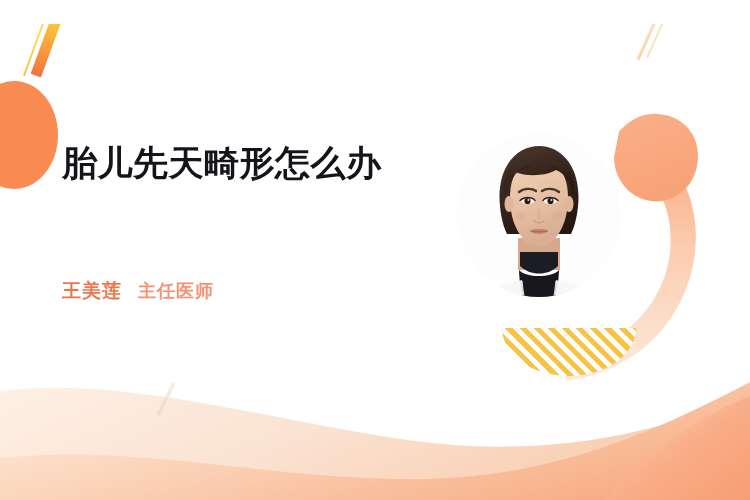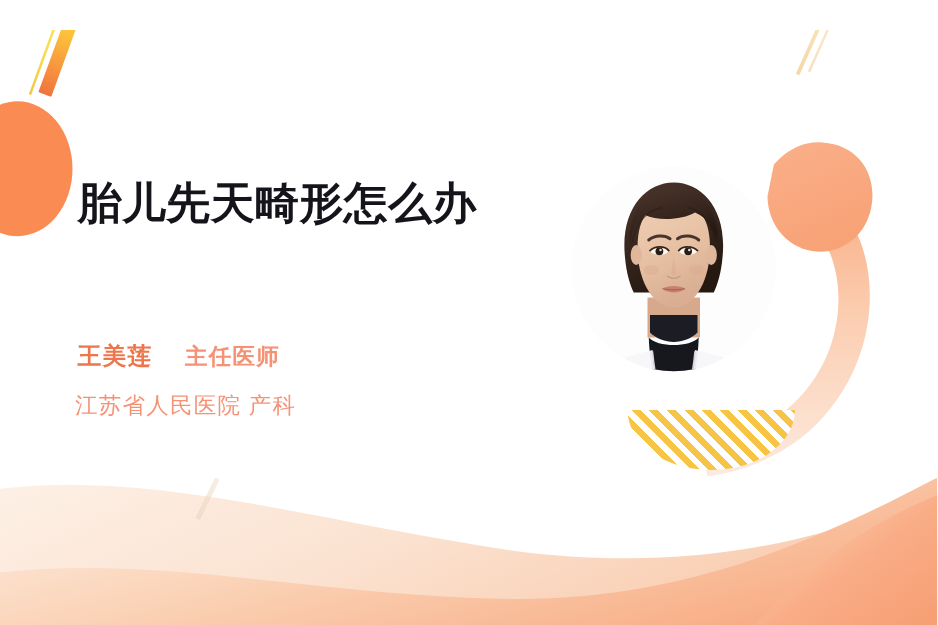--- a/index.html
+++ b/index.html
@@ -108,24 +108,24 @@
     width:350px;
     font-size:35px;
     line-height:1.22;
     font-weight:700;
     color:#14141a;
     letter-spacing:.5px;
     white-space:pre-wrap;
   }
   .meta-row {
     position:absolute;
-    left:62px; top:248px;
+    left:62px; top:254px;
     display:flex;
     align-items:baseline;
-    gap:26px;
+    gap:16px;
   }
   .doc-name {
     font-size:19px;
     font-weight:700;
     color:#EE764C;
     letter-spacing:1px;
   }
   .doc-rank {
     font-size:18px;
     font-weight:700;
@@ -326,15 +326,14 @@
     <div class="stripe-disc"></div>
   </div>
 
   <div class="title">胎儿先天畸形怎么办</div>
 
   <div class="meta-row">
     <span class="doc-name">王美莲</span>
     <span class="doc-rank">主任医师</span>
   </div>
 
-  <div class="hospital">江苏省人民医院  产科</div>
 
 </div>
 
 </body></html>

